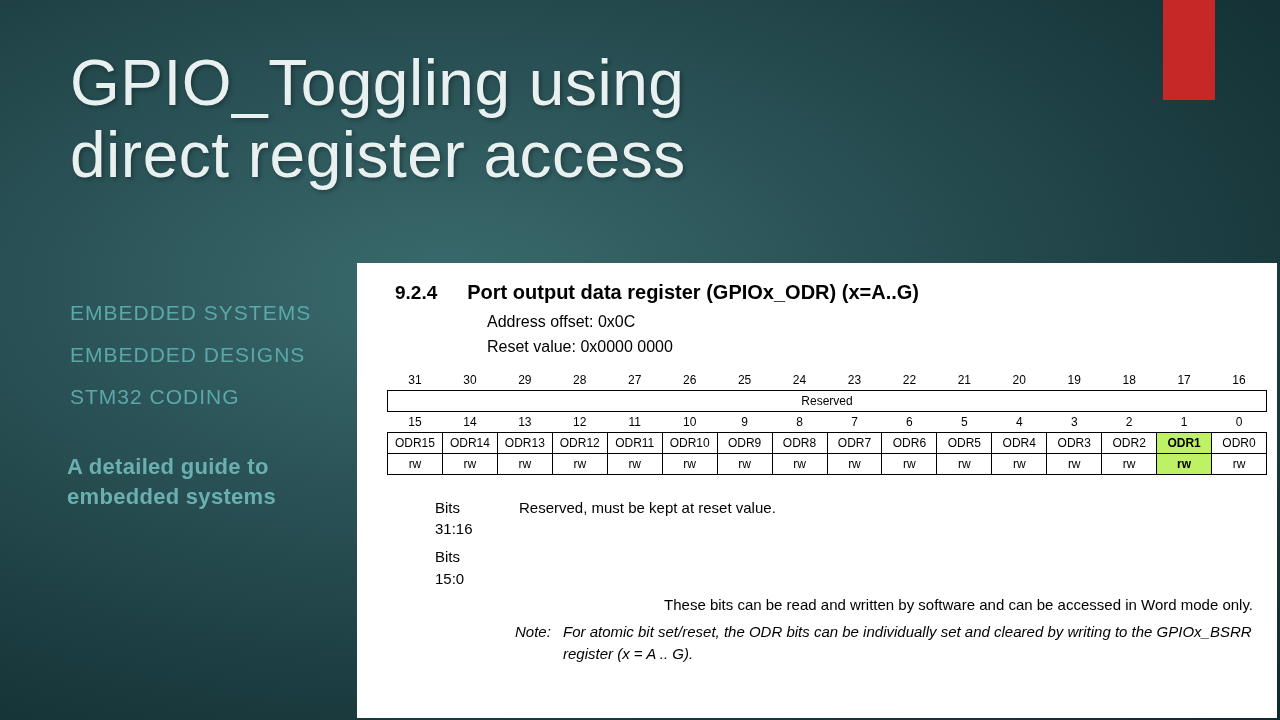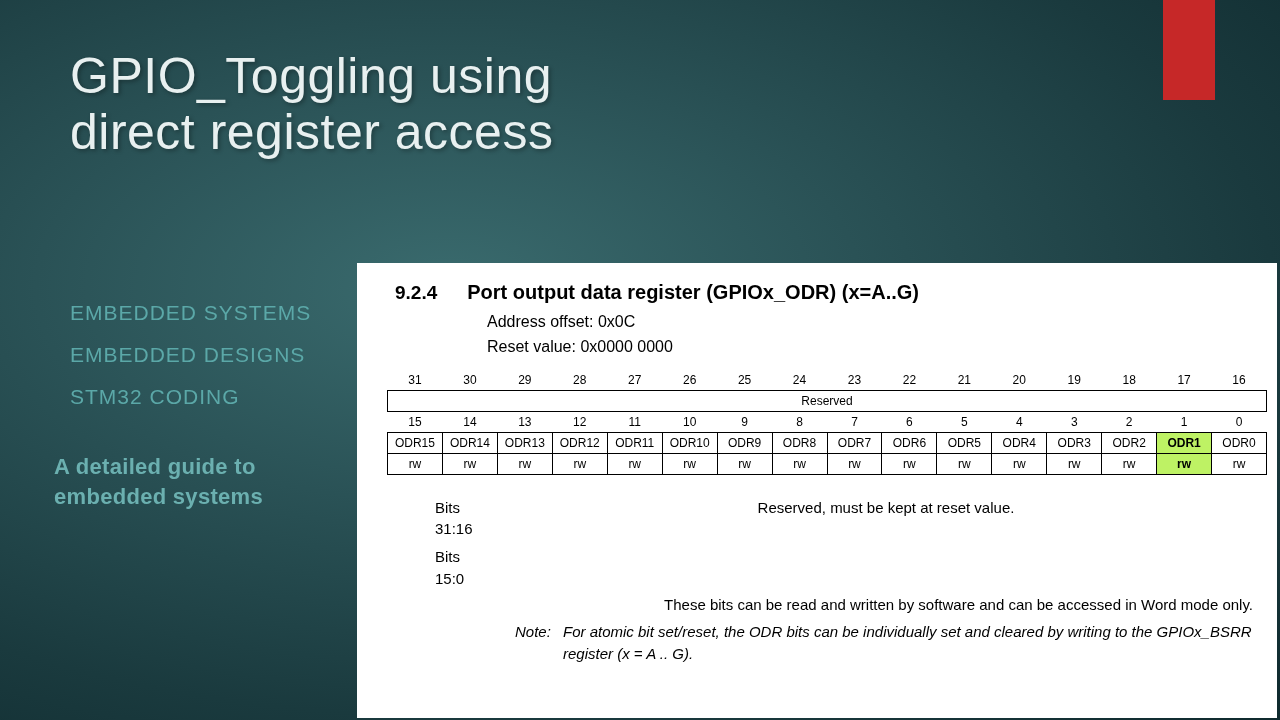--- a/index.html
+++ b/index.html
@@ -17,40 +17,40 @@
     right: 65px;
     width: 52px;
     height: 100px;
     background: #c62828;
   }
   .title {
     position: absolute;
     top: 48px;
     left: 70px;
     color: #e8f0f0;
-    font-size: 50px;
+    font-size: 64px;
     font-weight: 300;
     line-height: 1.12;
     letter-spacing: 0.5px;
     text-shadow: 2px 2px 4px rgba(0,0,0,0.3);
   }
   .tags {
     position: absolute;
     top: 292px;
     left: 70px;
     color: #5ba8a8;
     font-size: 21px;
     font-weight: 400;
     letter-spacing: 1px;
     line-height: 2.0;
   }
   .subtitle {
     position: absolute;
     top: 452px;
-    left: 54px;
+    left: 67px;
     color: #6bb0b0;
     font-size: 22px;
     font-weight: 600;
     line-height: 1.35;
     letter-spacing: 0.3px;
   }
   .doc-panel {
     position: absolute;
     top: 263px;
     left: 357px;
@@ -115,21 +115,21 @@
   }
   .hl { background: #bef264; font-weight: 700; }
   .desc {
     margin-top: 22px;
     margin-left: 48px;
     font-size: 15px;
     line-height: 1.45;
   }
   .desc .row { display: flex; margin-bottom: 4px; }
   .desc .lbl { width: 84px; padding-right: 28px; }
-  .desc .txt { flex: 1; text-align: center; }
+  .desc .txt { flex: 1; }
   .desc .indent { margin-left: 98px; margin-top: 2px; text-align: right; }
   .desc .noterow { display:flex; margin-top:6px; margin-left:80px; }
   .desc .noterow .nl { font-style: italic; width:48px; }
   .desc .noterow .nt { font-style: italic; flex:1; }
 </style>
 </head>
 <body>
 
 <div class="accent-bar"></div>
 

